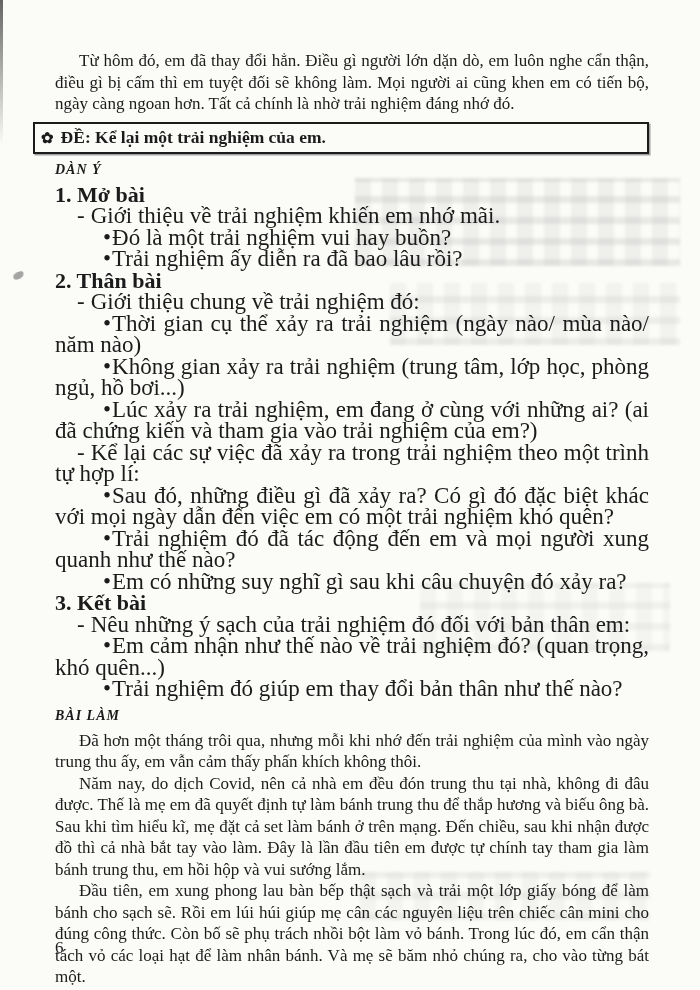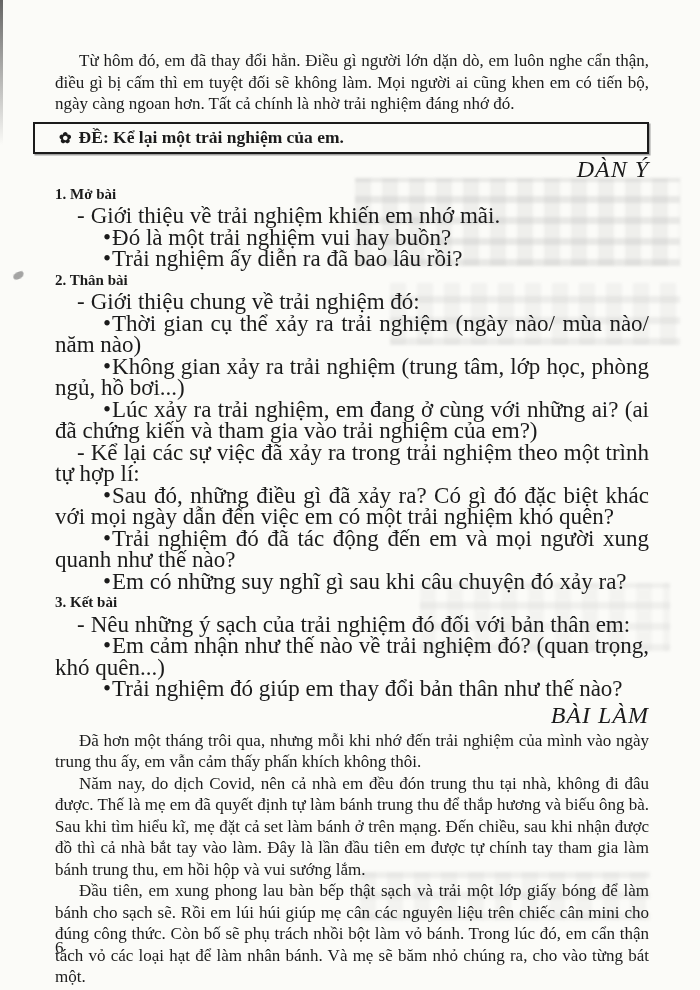--- a/index.html
+++ b/index.html
@@ -24,37 +24,37 @@
     text-align: justify;
     margin: 0;
     text-indent: 24px;
   }
   .prompt-box {
     margin: 7px 0 2px -22px;
     width: 616px;
     box-sizing: border-box;
     border: 2px solid #1b1b1b;
     box-shadow: 1.5px 1.5px 0 rgba(90,90,90,.55);
-    padding: 3px 8px 4px 24px;
+    padding: 3px 8px 4px 6px;
     font-weight: bold;
     font-size: 17.5px;
     background: #fbfbf8;
   }
   .prompt-box .flower { margin-right: 7px; font-size: 15px; }
   .center-head {
-    text-align: right;
-    font-weight: normal;
+    text-align: left;
+    font-weight: bold;
     font-style: italic;
-    font-size: 24px;
+    font-size: 14px;
     letter-spacing: 1px;
     margin: 4px 0 3px 0;
     line-height: 23px;
   }
   .sec-title {
-    font-size: 15px;
+    font-size: 22px;
     font-weight: bold;
     margin: 0;
     line-height: 21.5px;
   }
   .oi {
     font-size: 23px;
     line-height: 21.5px;
     text-align: justify;
     margin: 0;
   }

